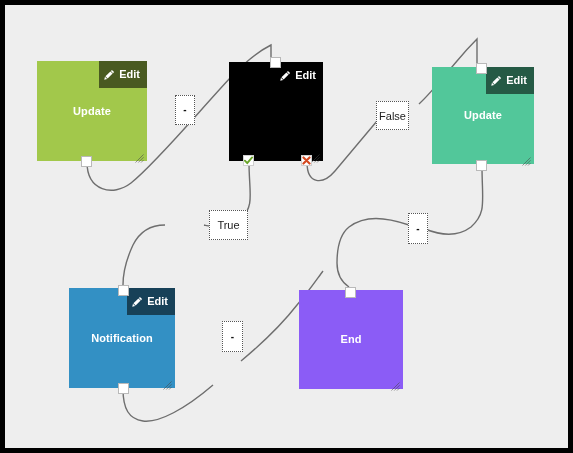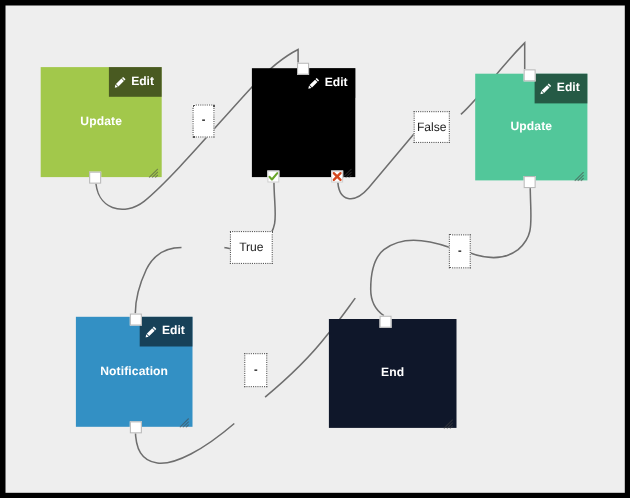--- a/index.html
+++ b/index.html
@@ -151,21 +151,21 @@
             <path d="M1.4 11.4l3.2 3.2-4.2 1z" fill="#ffffff"></path>
           </svg>
           <span class="lbl">Edit</span>
         </div>
         <div class="resize-grip"><svg viewBox="0 0 10 10">
             <path d="M9.5 0.5L0.5 9.5" stroke="#444" stroke-width="1.1" fill="none"></path>
             <path d="M9.5 3.6L3.6 9.5" stroke="#444" stroke-width="1.1" fill="none"></path>
             <path d="M9.5 6.7L6.7 9.5" stroke="#444" stroke-width="1.1" fill="none"></path>
           </svg></div>
       </div>
-      <div class="node" style="left: 294px; top: 285px; width: 116px; height: 99px; background: #0f172a; justify-content: center;">
+      <div class="node" style="left: 294px; top: 285px; width: 104px; height: 99px; background: #8b5cf6; justify-content: center;">
         <div class="title">End</div>
         <div class="resize-grip"><svg viewBox="0 0 10 10">
             <path d="M9.5 0.5L0.5 9.5" stroke="#444" stroke-width="1.1" fill="none"></path>
             <path d="M9.5 3.6L3.6 9.5" stroke="#444" stroke-width="1.1" fill="none"></path>
             <path d="M9.5 6.7L6.7 9.5" stroke="#444" stroke-width="1.1" fill="none"></path>
           </svg></div>
       </div>
     </div>
   <div id="labels-layer">
       <div class="wire-label dash" style="left: 170px; top: 90px; width: 20px; height: 30px;">-</div>

